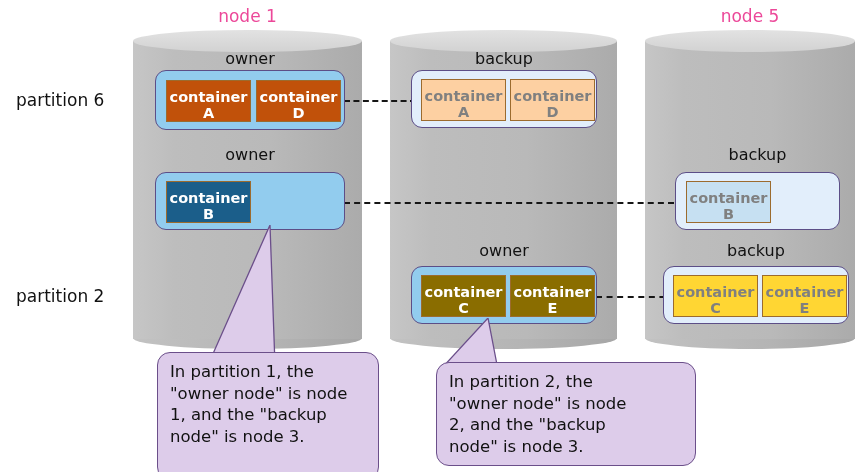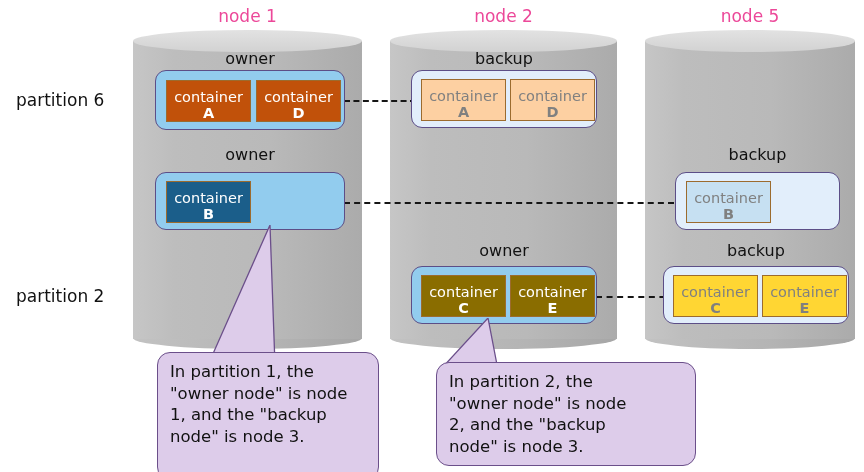--- a/index.html
+++ b/index.html
@@ -50,21 +50,21 @@
   .pbox.backup{background:#e2eefb;}
 
   
   .chip{
     position:absolute;box-sizing:border-box;
     border:1.4px solid #9c6b2e;
     display:flex;flex-direction:column;align-items:center;justify-content:center;
     overflow:hidden;
   }
   .chip .t1{
-    font-size:14.5px;font-weight:normal;line-height:16px;white-space:nowrap;margin-top:8px;
+    font-size:14.5px;font-weight:bold;line-height:16px;white-space:nowrap;margin-top:8px;
   }
   .chip .t2{
     font-size:14.5px;font-weight:bold;line-height:16px;white-space:nowrap;
   }
   .chip.active .t1,.chip.active .t2{color:#ffffff;}
   .chip.passive .t1,.chip.passive .t2{color:#808080;}
 
   
   .link{
     position:absolute;height:0;
@@ -81,21 +81,20 @@
     font-size:16.5px;line-height:21.5px;color:#111;white-space:nowrap;
   }
   .tail{position:absolute;}
 </style>
 </head>
 <body>
 
 <div class="stage">
 
   <div class="node-title" style="left:133px;top:6px;width:229px;">node 1</div>
-  <div class="node-title" style="left:390px;top:6px;width:227px;">node 2</div>
   <div class="node-title" style="left:645px;top:6px;width:210px;">node 5</div>
 
   <div class="cyl" style="left:133px;top:30px;width:229px;height:330px;">
     <div class="bottom" style="top:297px;"></div>
     <div class="body" style="height:298px;"></div>
     <div class="top"></div>
   </div>
 
   <div class="cyl" style="left:390px;top:30px;width:227px;height:330px;">
     <div class="bottom" style="top:297px;"></div>

